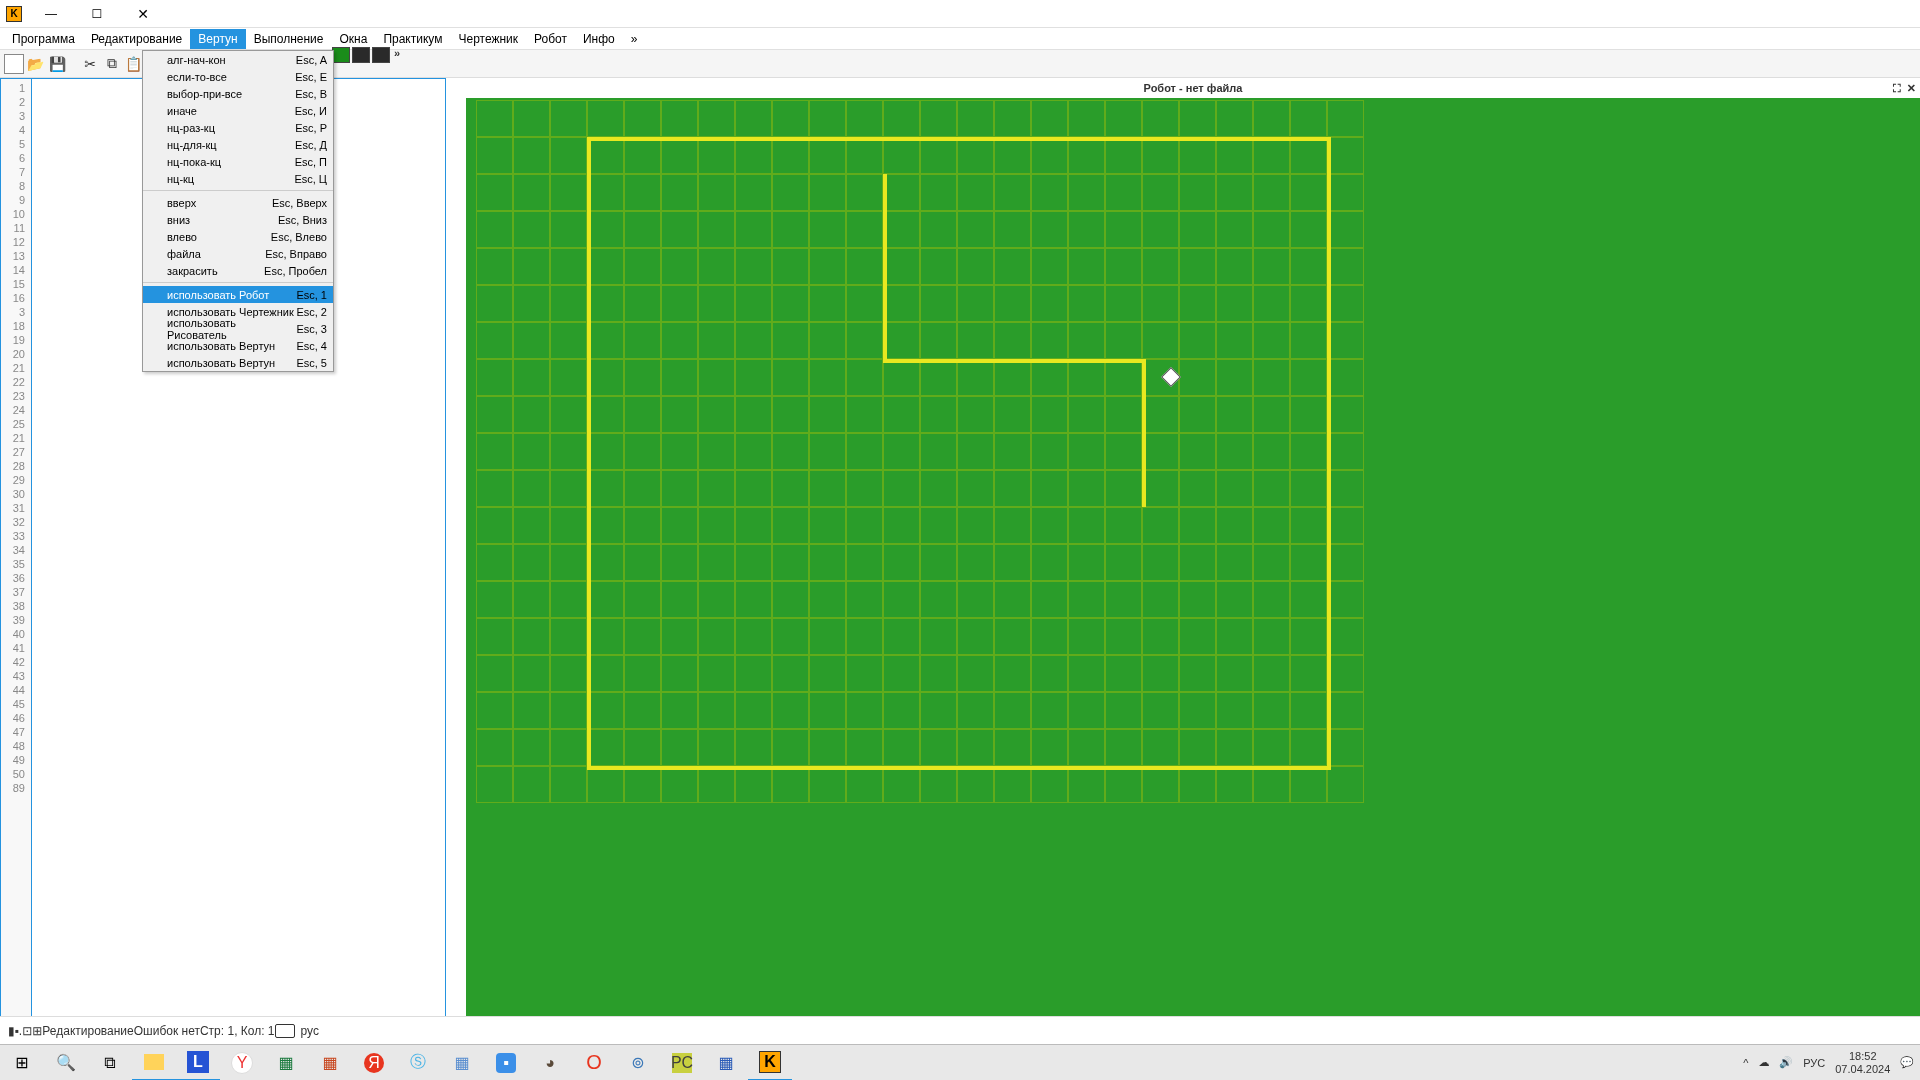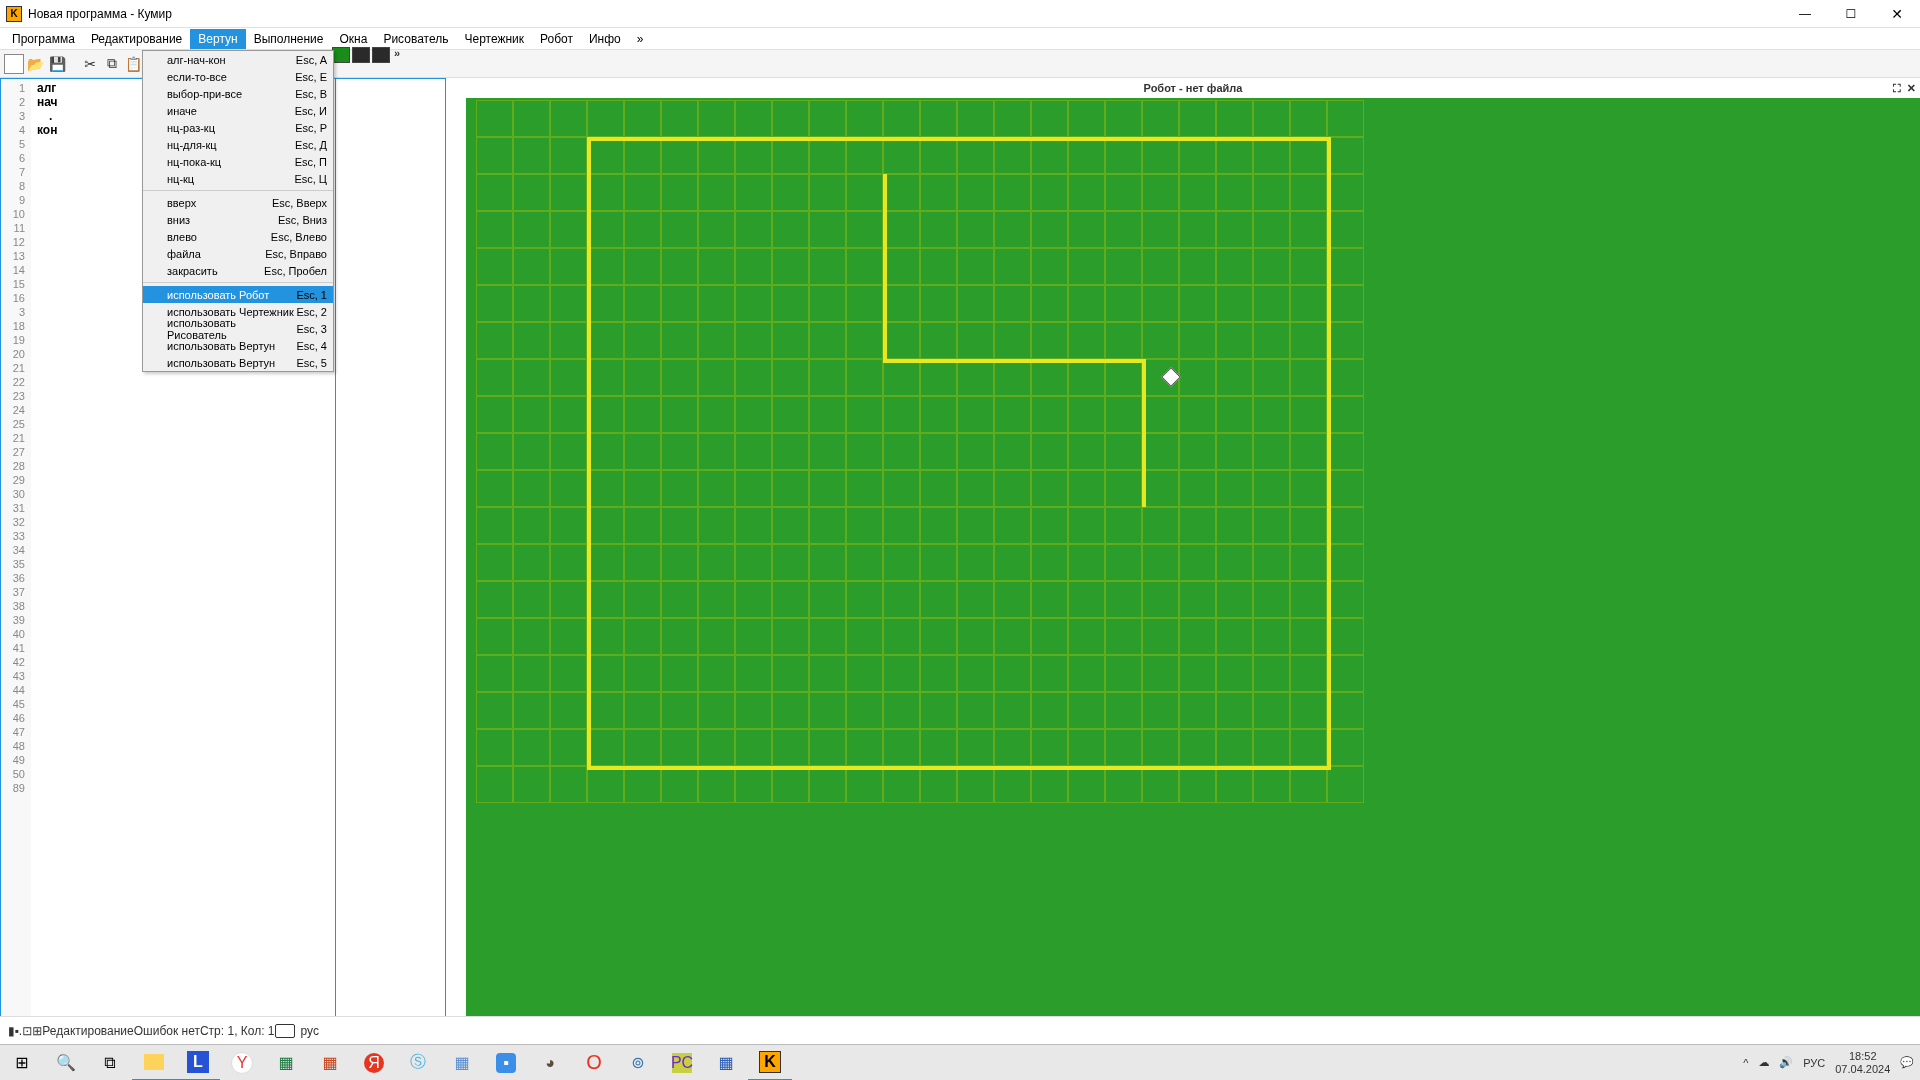--- a/index.html
+++ b/index.html
@@ -66,44 +66,43 @@
 .tray { margin-left:auto; display:flex; align-items:center; padding-right:6px; gap:10px; font-size:11px; color:#333; }
 .tray .clock { text-align:center; line-height:13px; }
 
 
 .ic-win{color:#000;} .ic-search{color:#000;} .ic-task{color:#000;}
 .ic-folder{background:#ffd35a;} .ic-l{background:#2553d4;color:#fff;font-weight:bold;}
 .ic-y{background:#fff;border:1px solid #ddd;color:#e33;} .ic-excel{color:#1b7a3e;}
 .ic-ppt{color:#c8471f;} .ic-ya{background:#e8351f;color:#fff;border-radius:50%;}
 .ic-sk{color:#4ab4e6;} .ic-calc{color:#5b8fd0;} .ic-zoom{background:#3b8fe8;color:#fff;border-radius:4px;}
 .ic-gimp{color:#5a4a3a;} .ic-opera{color:#e8351f;} .ic-py{color:#3b78b8;}
-.ic-pc{background:#c8d040;color:#6d28d9;} .ic-word{color:#2a5bb7;} .ic-k{background:#ffa500;color:#000;font-weight:bold;border:1px solid #333;}
+.ic-pc{background:#c8d040;color:#404040;} .ic-word{color:#2a5bb7;} .ic-k{background:#ffa500;color:#000;font-weight:bold;border:1px solid #333;}
 
 .actual-status { position:absolute; bottom:36px; left:0; right:0; height:28px; background:#fff; border-top:1px solid #ddd; display:flex; align-items:center; padding:0 8px; font-size:12px; color:#333; }
 </style>
 </head>
 <body>
 
 <div class="titlebar">
   <div class="app-icon">K</div>
-  <div class="title">Новая программа - Кумир</div>
   <div class="win-controls">
     <div>—</div>
     <div>☐</div>
     <div class="close">✕</div>
   </div>
 </div>
 
 <div class="menubar" id="menubar">
     <div class="menu-item">Программа</div>
     <div class="menu-item">Редактирование</div>
     <div class="menu-item active">Вертун</div>
     <div class="menu-item">Выполнение</div>
     <div class="menu-item">Окна</div>
-    <div class="menu-item">Рисователь</div>
+    <div class="menu-item">Практикум</div>
     <div class="menu-item">Чертежник</div>
     <div class="menu-item">Робот</div>
     <div class="menu-item">Инфо</div>
     <div class="menu-item">»</div>
   </div>
 
 <div class="toolbar">
   <div class="tb-icon doc"></div>
   <div class="tb-icon folder">📂</div>
   <div class="tb-icon save">💾</div>
@@ -237,26 +236,20 @@
         <div>42</div>
         <div>43</div>
         <div>44</div>
         <div>45</div>
         <div>46</div>
         <div>47</div>
         <div>48</div>
         <div>49</div>
         <div>50</div>
         <div>89</div>
-      </div>
-    <div class="code" id="code">
-        <div class="line">алг</div>
-        <div class="line">нач</div>
-        <div class="line indent">.</div>
-        <div class="line">кон</div>
       </div>
     <div class="side-panel"></div>
   </div>
 
   <div class="robot-panel">
     <div class="robot-header">
       <div class="hdr-left" style="position:absolute;left:-134px;top:-31px;">
         <div class="hdr-icon green-icon"></div>
         <div class="hdr-icon dark-icon"></div>
         <div class="hdr-icon dark-icon"></div>

